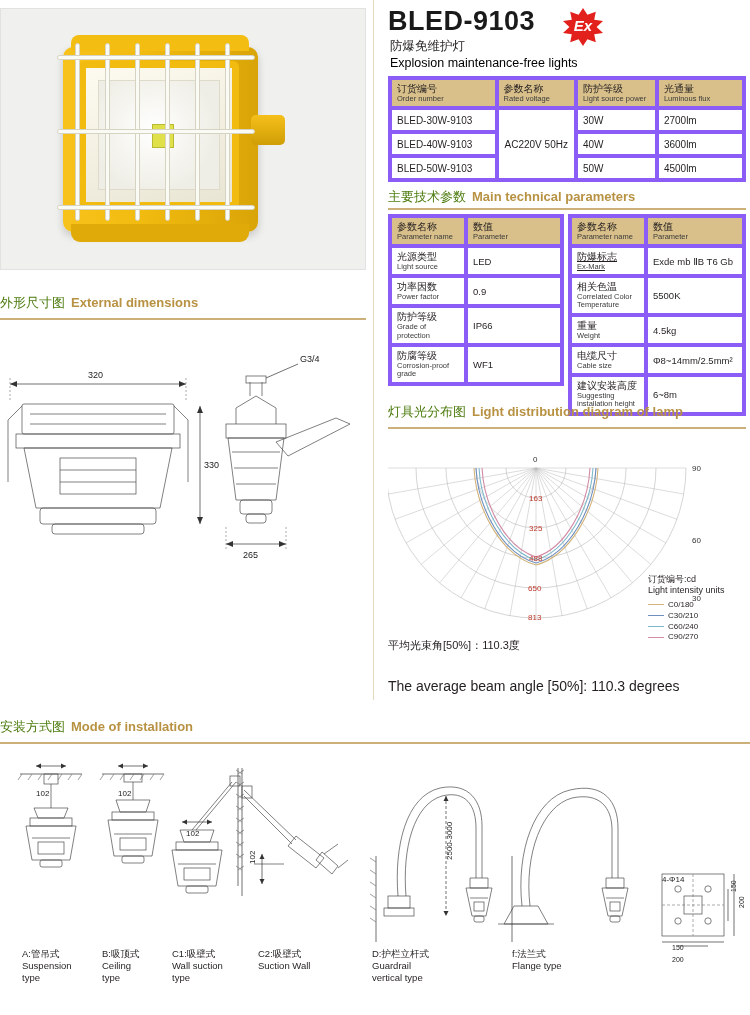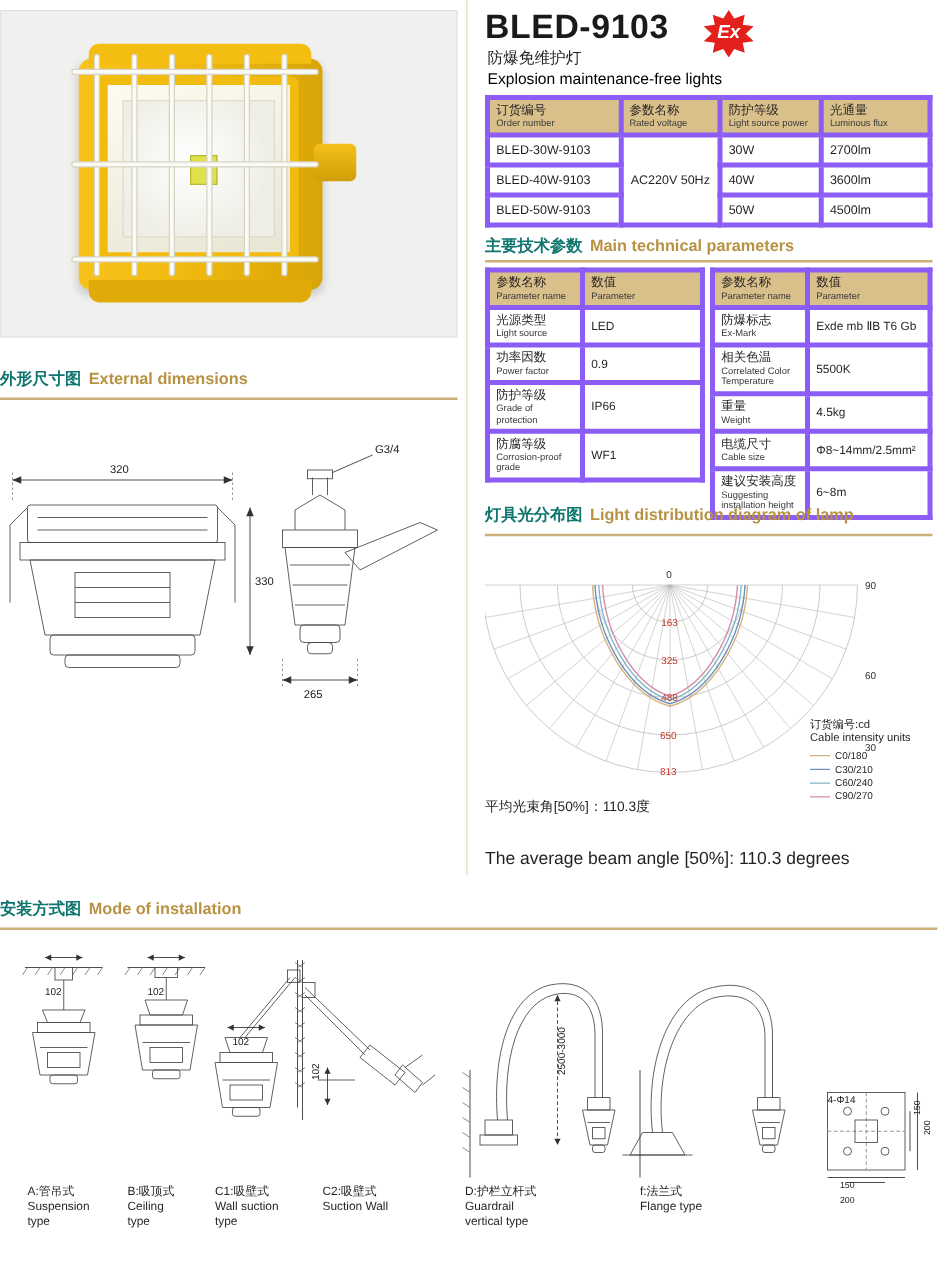--- a/index.html
+++ b/index.html
@@ -96,21 +96,21 @@
   
   #order-table { left:388px; top:76px; width:358px; }
   #order-table th:nth-child(1){ width:108px; }
   #order-table th:nth-child(2){ width:80px; }
   #order-table th:nth-child(3){ width:82px; }
   #order-table th:nth-child(4){ width:88px; }
   #order-table td { font-size:10px; height:24px; }
 
   
   .sec-head { position:absolute; font-size:13px; }
-  .sec-head .h-cn { color:#0f766e; font-weight:bold; }
+  .sec-head .h-cn { color:#4d7c0f; font-weight:normal; }
   .sec-head .h-en { color:#b89243; font-weight:bold; margin-left:6px; }
   .sec-rule { position:absolute; height:2px; background:#cbb07a; }
 
   
   #params-left { left:388px; top:214px; width:176px; }
   #params-right { left:568px; top:214px; width:178px; }
   #params-left th:nth-child(1), #params-right th:nth-child(1) { width:76px; }
   #params-left td, #params-right td { font-size:9.5px; }
   .pcell { height:27px; }
 
@@ -272,21 +272,21 @@
       <th>
         <span class="cn">参数名称</span>
         <span class="en">Parameter name</span>
       </th>
       <th>
         <span class="cn">数值</span>
         <span class="en">Parameter</span>
       </th>
     </tr>
     <tr>
-      <td style="height:22px;">
+      <td style="height:22px;text-decoration:underline;">
         <span class="cn">防爆标志</span>
         <span class="en">Ex-Mark</span>
       </td>
       <td>Exde mb ⅡB T6 Gb</td>
     </tr>
     <tr>
       <td style="height:22px;">
         <span class="cn">相关色温</span>
         <span class="en">Correlated Color Temperature</span>
       </td>
@@ -434,21 +434,21 @@
         <text x="156" y="3" font-size="8" fill="#333">90</text>
         <text x="-178" y="75" font-size="8" fill="#333">-60</text>
         <text x="156" y="75" font-size="8" fill="#333">60</text>
         <text x="-178" y="133" font-size="8" fill="#333">-30</text>
         <text x="156" y="133" font-size="8" fill="#333">30</text>
       </g>
     </svg>
   </div>
 
   <div class="li-cn">订货编号:cd</div>
-  <div class="li-en">Cable intensity units</div>
+  <div class="li-en">Light intensity units</div>
 
   <div class="legend">
     <div><span class="sw" style="border-top-color:#d3b37a"></span><span>C0/180</span></div>
     <div><span class="sw" style="border-top-color:#6e8fbe"></span><span>C30/210</span></div>
     <div><span class="sw" style="border-top-color:#7fb8c9"></span><span>C60/240</span></div>
     <div><span class="sw" style="border-top-color:#d38ba6"></span><span>C90/270</span></div>
   </div>
 
   <div class="beam-cn">平均光束角[50%]：110.3度</div>
   <div class="beam-en">The average beam angle [50%]: 110.3 degrees</div>

